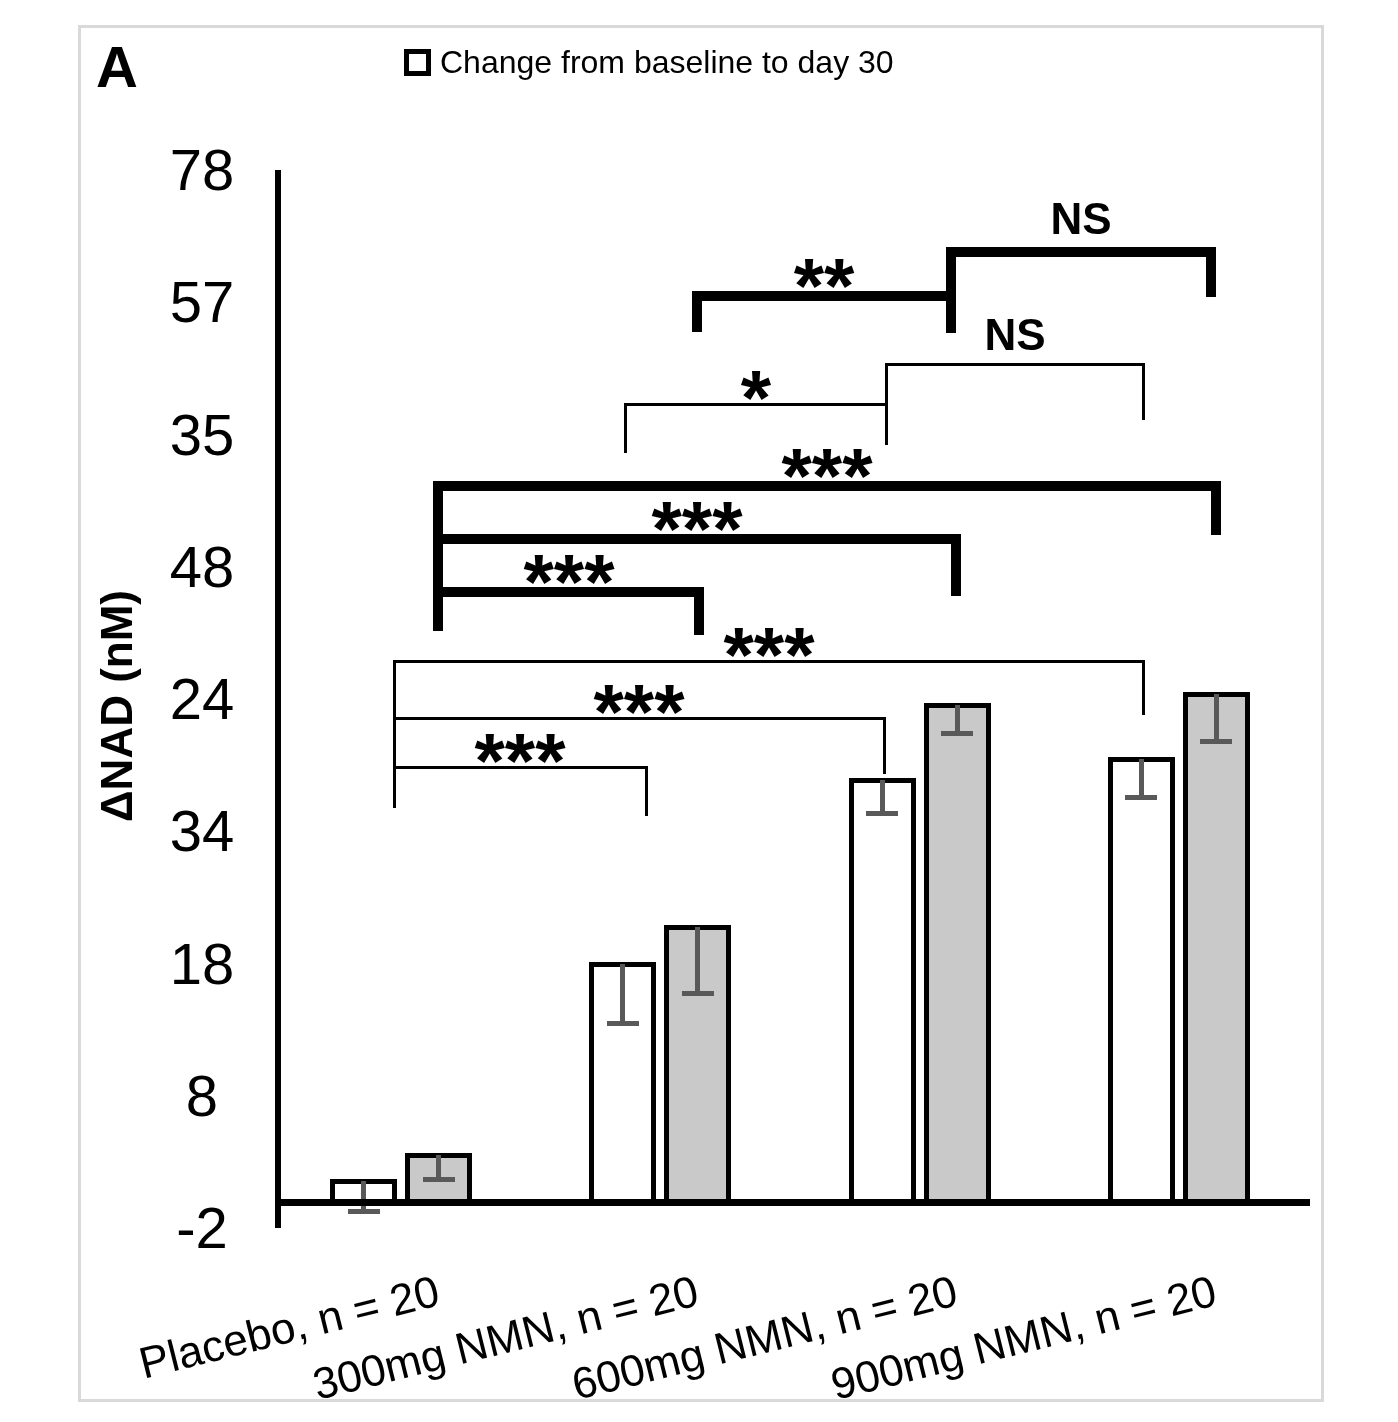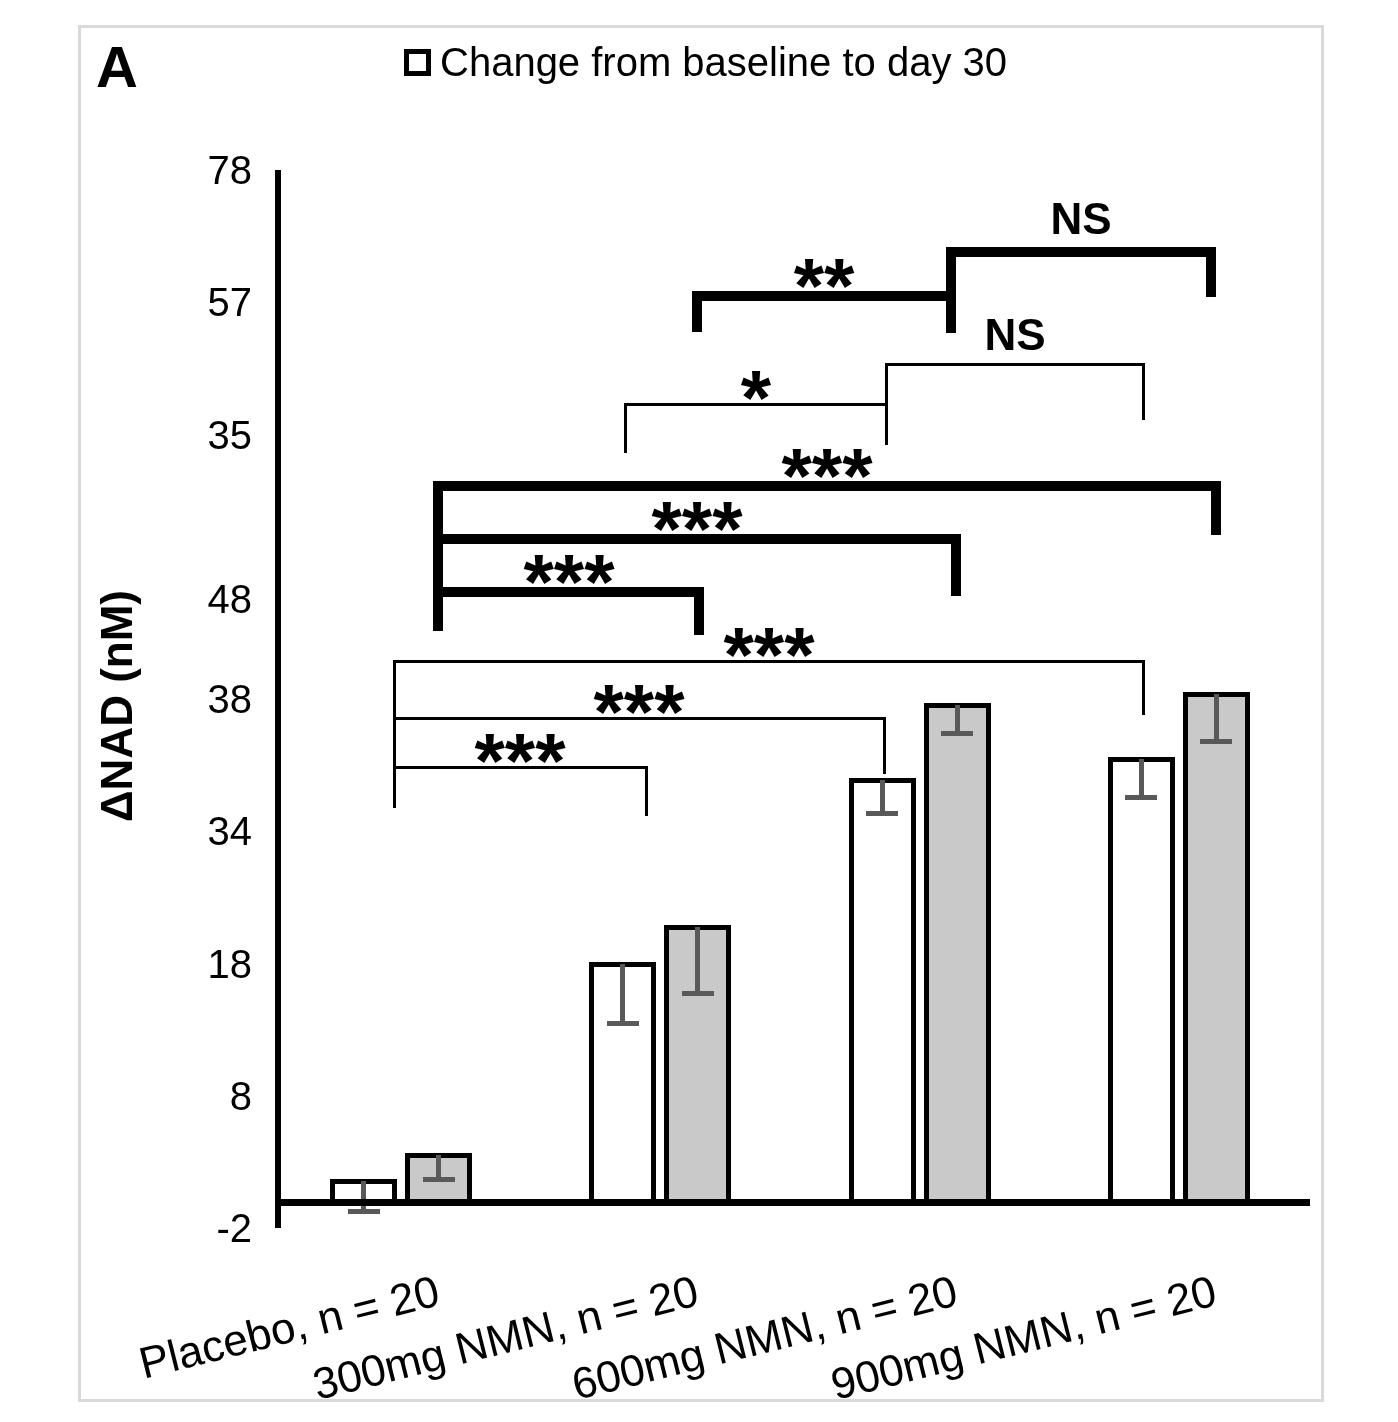--- a/index.html
+++ b/index.html
@@ -7,24 +7,24 @@
     position:relative;width:1398px;height:1422px;background:#ffffff;
     font-family:"Liberation Sans","DejaVu Sans",sans-serif;color:#000;
     overflow:hidden;
   }
   .frame{position:absolute;left:78px;top:25px;width:1246px;height:1377px;
     border:3px solid #d9d9d9;background:#fff;box-sizing:border-box;}
   .panel-label{position:absolute;left:96px;top:38px;font-size:58px;font-weight:bold;line-height:1;}
   .legend{position:absolute;left:404px;top:38px;}
   .legend-row{display:flex;align-items:center;height:48px;}
   .swatch{width:27px;height:27px;border:5px solid #000;box-sizing:border-box;margin-right:9px;flex:0 0 auto;}
-  .legend-text{font-size:40px;line-height:1;white-space:nowrap;}
+  .legend-text{font-size:32px;line-height:1;white-space:nowrap;}
   .y-title{position:absolute;left:117px;top:706px;transform:translate(-50%,-50%) rotate(-90deg);
     font-size:44px;font-weight:bold;white-space:nowrap;}
-  .ytick{position:absolute;left:120px;width:132px;text-align:right;font-size:40px;line-height:52px;}
+  .ytick{position:absolute;left:136px;width:132px;text-align:center;font-size:58px;line-height:52px;}
   .axis{position:absolute;background:#000;}
   .bar{position:absolute;box-sizing:border-box;border:5px solid #000;}
   .err{position:absolute;background:#595959;}
   .brk{position:absolute;background:#000;}
   .brk-label{position:absolute;transform:translateX(-50%);white-space:nowrap;font-weight:bold;line-height:1;}
   .xlabel{position:absolute;font-size:44px;line-height:52px;white-space:nowrap;
     transform:translateX(-100%) rotate(-14deg);transform-origin:100% 50%;}
 </style>
 </head>
 <body>
@@ -39,22 +39,22 @@
       <div class="legend-text">Change from baseline to day 30</div>
     </div>
   </div>
 
   <div class="y-title">ΔNAD (nM)</div>
 
   <div id="plot">
       <div class="ytick" style="top: 144px;">78</div>
       <div class="ytick" style="top: 276px;">57</div>
       <div class="ytick" style="top: 409px;">35</div>
-      <div class="ytick" style="top: 541px; margin-top: 32px;">48</div>
-      <div class="ytick" style="top: 673px;">38</div>
+      <div class="ytick" style="top: 541px;">48</div>
+      <div class="ytick" style="top: 673px;">24</div>
       <div class="ytick" style="top: 805px;">34</div>
       <div class="ytick" style="top: 938px;">18</div>
       <div class="ytick" style="top: 1070px;">8</div>
       <div class="ytick" style="top: 1202px;">-2</div>
       <div class="bar" style="left: 330px; top: 1179px; width: 67px; height: 25px; background: rgb(255, 255, 255); border-color: rgb(0, 0, 0);"></div>
       <div class="err" style="left: 361px; top: 1181px; width: 5px; height: 30px; background: rgb(89, 89, 89);"></div>
       <div class="err" style="left: 348px; top: 1209px; width: 32px; height: 5px; background: rgb(89, 89, 89);"></div>
       <div class="bar" style="left: 589px; top: 962px; width: 67px; height: 242px; background: rgb(255, 255, 255); border-color: rgb(0, 0, 0);"></div>
       <div class="err" style="left: 620px; top: 964px; width: 5px; height: 59px; background: rgb(89, 89, 89);"></div>
       <div class="err" style="left: 607px; top: 1021px; width: 32px; height: 5px; background: rgb(89, 89, 89);"></div>

